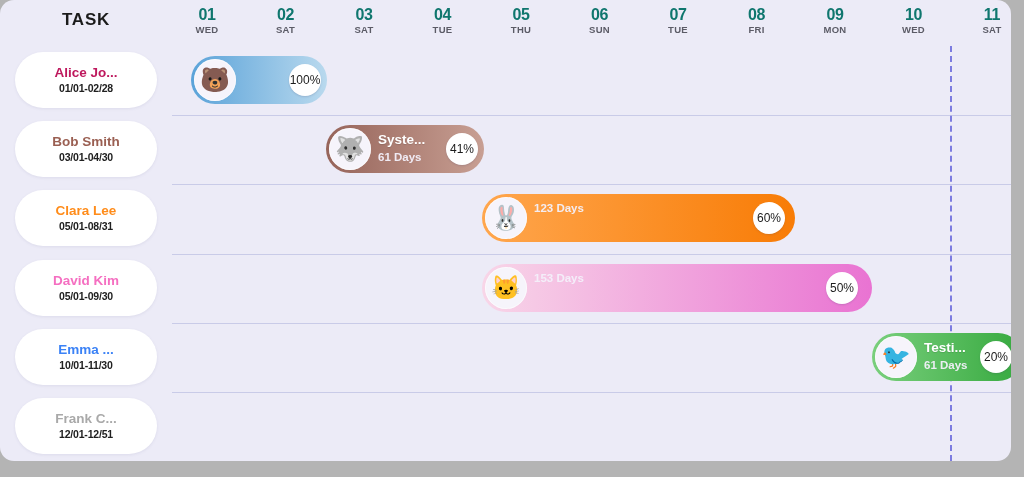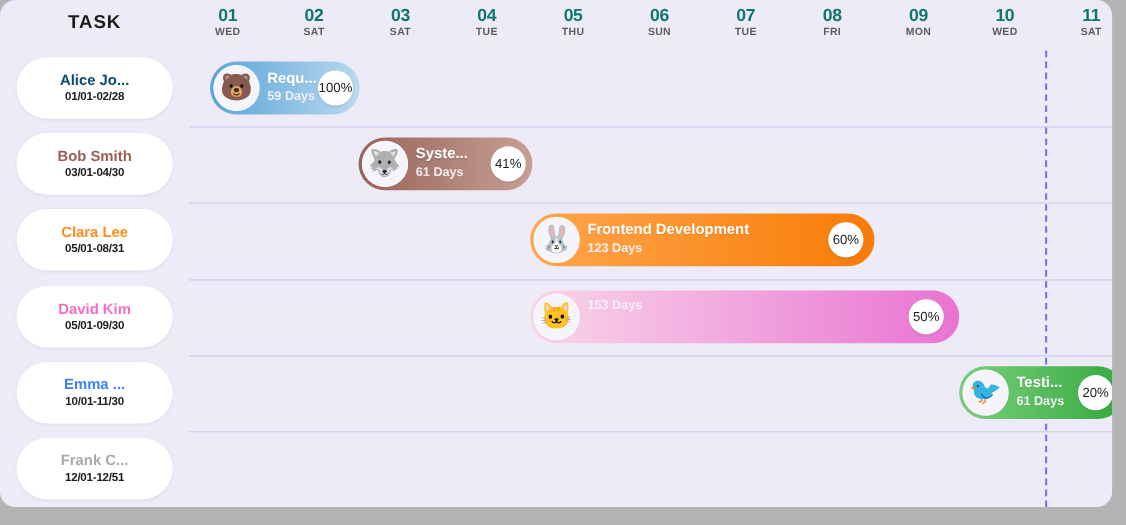--- a/index.html
+++ b/index.html
@@ -248,21 +248,21 @@
         <div class="rowline" style="top: 138.4px;"></div>
         <div class="rowline" style="top: 207.6px;"></div>
         <div class="rowline" style="top: 276.8px;"></div>
         <div class="rowline" style="top: 346px;"></div>
       </div>
 
     <div id="today-line"></div>
 
     <div id="task-cards">
         <div class="taskcard" style="top: 52px;">
-          <div class="tname" style="color: #0c4a6e;">Alice Jo...</div>
+          <div class="tname" style="color: #be185d;">Alice Jo...</div>
           <div class="tdates">01/01-02/28</div>
         </div>
         <div class="taskcard" style="top: 121.2px;">
           <div class="tname" style="color: rgb(154, 95, 82);">Bob Smith</div>
           <div class="tdates">03/01-04/30</div>
         </div>
         <div class="taskcard" style="top: 190.4px;">
           <div class="tname" style="color: rgb(255, 140, 26);">Clara Lee</div>
           <div class="tdates">05/01-08/31</div>
         </div>
@@ -276,38 +276,33 @@
         </div>
         <div class="taskcard" style="top: 398px;">
           <div class="tname" style="color: rgb(169, 169, 169);">Frank C...</div>
           <div class="tdates">12/01-12/51</div>
         </div>
       </div>
 
     <div id="bars">
         <div class="bar" style="left: 191px; width: 136px; top: 56px; background: linear-gradient(90deg, rgb(91, 163, 217), rgb(185, 217, 238));">
           <div class="avatar">🐻</div>
-          <div class="btext">
-            <div class="btitle">Requ...</div>
-            <div class="bdays">59 Days</div>
-          </div>
           <div class="pct" style="right: 6px;">100%</div>
         </div>
         <div class="bar" style="left: 326px; width: 158px; top: 125.2px; background: linear-gradient(90deg, rgb(150, 100, 90), rgb(200, 159, 147));">
           <div class="avatar">🐺</div>
           <div class="btext">
             <div class="btitle">Syste...</div>
             <div class="bdays">61 Days</div>
           </div>
           <div class="pct" style="right: 6px;">41%</div>
         </div>
         <div class="bar" style="left: 482px; width: 313px; top: 194.4px; background: linear-gradient(90deg, rgb(255, 166, 77), rgb(248, 124, 6));">
           <div class="avatar">🐰</div>
           <div class="btext">
-            <div class="btitle">Frontend Development</div>
             <div class="bdays">123 Days</div>
           </div>
           <div class="pct" style="right: 10px;">60%</div>
         </div>
         <div class="bar" style="left: 482px; width: 390px; top: 263.6px; background: linear-gradient(90deg, rgb(248, 214, 232), rgb(233, 115, 210));">
           <div class="avatar">🐱</div>
           <div class="btext">
             <div class="bdays">153 Days</div>
           </div>
           <div class="pct" style="right: 14px;">50%</div>

